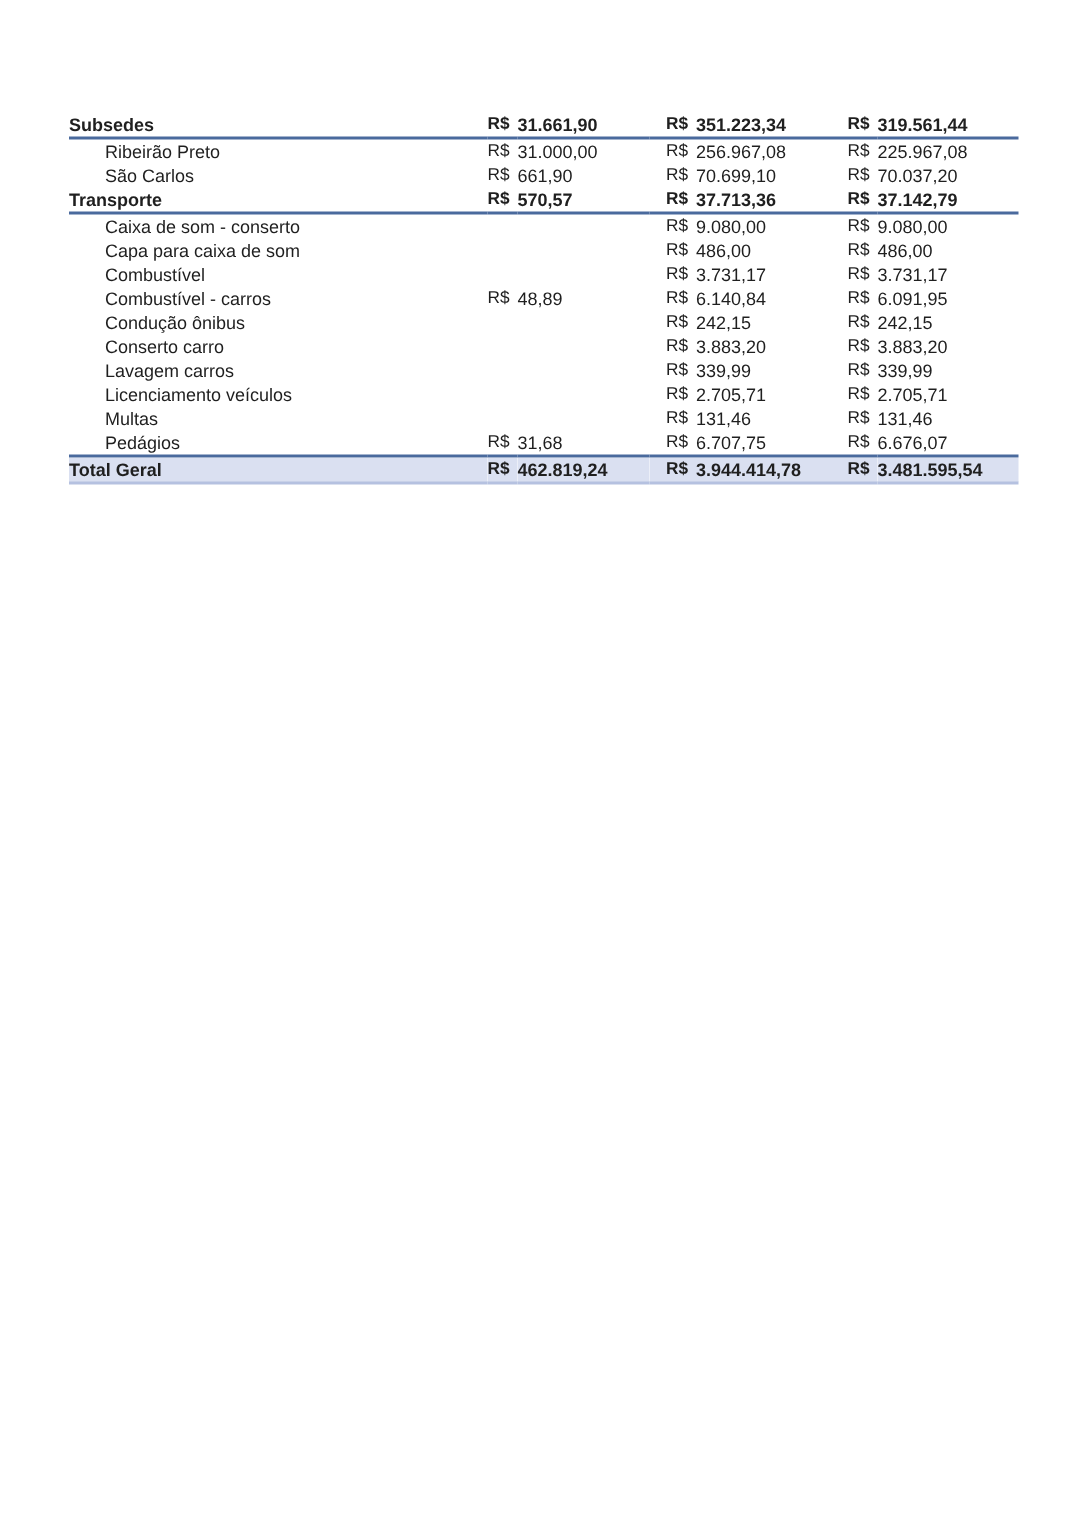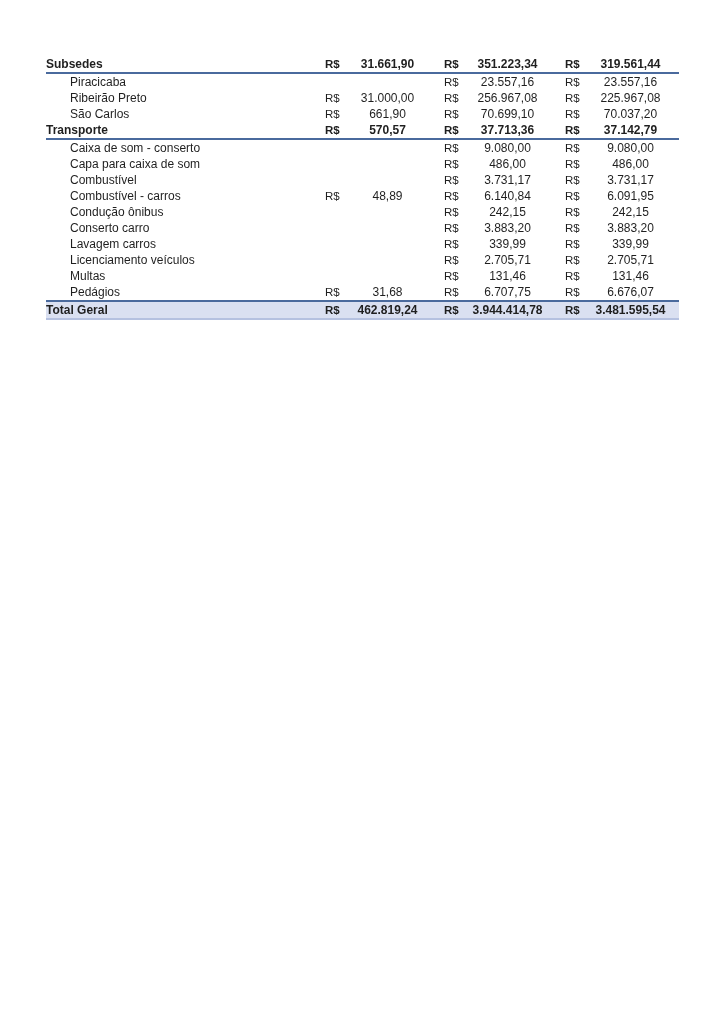--- a/index.html
+++ b/index.html
@@ -14,42 +14,42 @@
     width: 724px;
     height: 1024px;
     background: var(--page-bg);
     font-family: "Liberation Sans", "DejaVu Sans", sans-serif;
     position: relative;
     overflow: hidden;
   }
   .sheet {
     position: absolute;
     left: 46px;
-    top: 56px;
+    top: 75px;
   }
   table.expense-table {
     border-collapse: collapse;
     table-layout: fixed;
     width: 633px;
     color: var(--text);
     font-size: 12px;
   }
   td {
     padding: 0;
     height: 16px;
     line-height: 16px;
     white-space: nowrap;
     overflow: hidden;
     vertical-align: middle;
   }
   td.label { text-align: left; }
   tr.item td.label { padding-left: 24px; }
   td.cur { text-align: left; font-size: 11.5px; }
   td.cur-gap { padding-left: 11px; }
-  td.val { text-align: center; padding-right: 3px; }
+  td.val { text-align: left; padding-right: 3px; }
   tr.section td, tr.total td { font-weight: 700; }
   td.bold { font-weight: 700; }
   tr.section { border-bottom: 2px solid var(--line); }
   tr.total {
     background: var(--total-bg);
     border-top: 2px solid var(--line);
     border-bottom: 2px solid var(--total-bottom);
     margin-top: 36px;
   }
 </style>
@@ -71,29 +71,20 @@
         <tr class="section">
           <td class="label">Subsedes</td>
           <td class="cur">R$</td>
           <td class="val">31.661,90</td>
           <td class="cur cur-gap">R$</td>
           <td class="val">351.223,34</td>
           <td class="cur cur-gap">R$</td>
           <td class="val">319.561,44</td>
         </tr>
         <tr class="item">
-          <td class="label">Piracicaba</td>
-          <td class="cur"></td>
-          <td class="val"></td>
-          <td class="cur cur-gap">R$</td>
-          <td class="val">23.557,16</td>
-          <td class="cur cur-gap">R$</td>
-          <td class="val">23.557,16</td>
-        </tr>
-        <tr class="item">
           <td class="label">Ribeirão Preto</td>
           <td class="cur">R$</td>
           <td class="val">31.000,00</td>
           <td class="cur cur-gap">R$</td>
           <td class="val">256.967,08</td>
           <td class="cur cur-gap">R$</td>
           <td class="val">225.967,08</td>
         </tr>
         <tr class="item">
           <td class="label">São Carlos</td>

